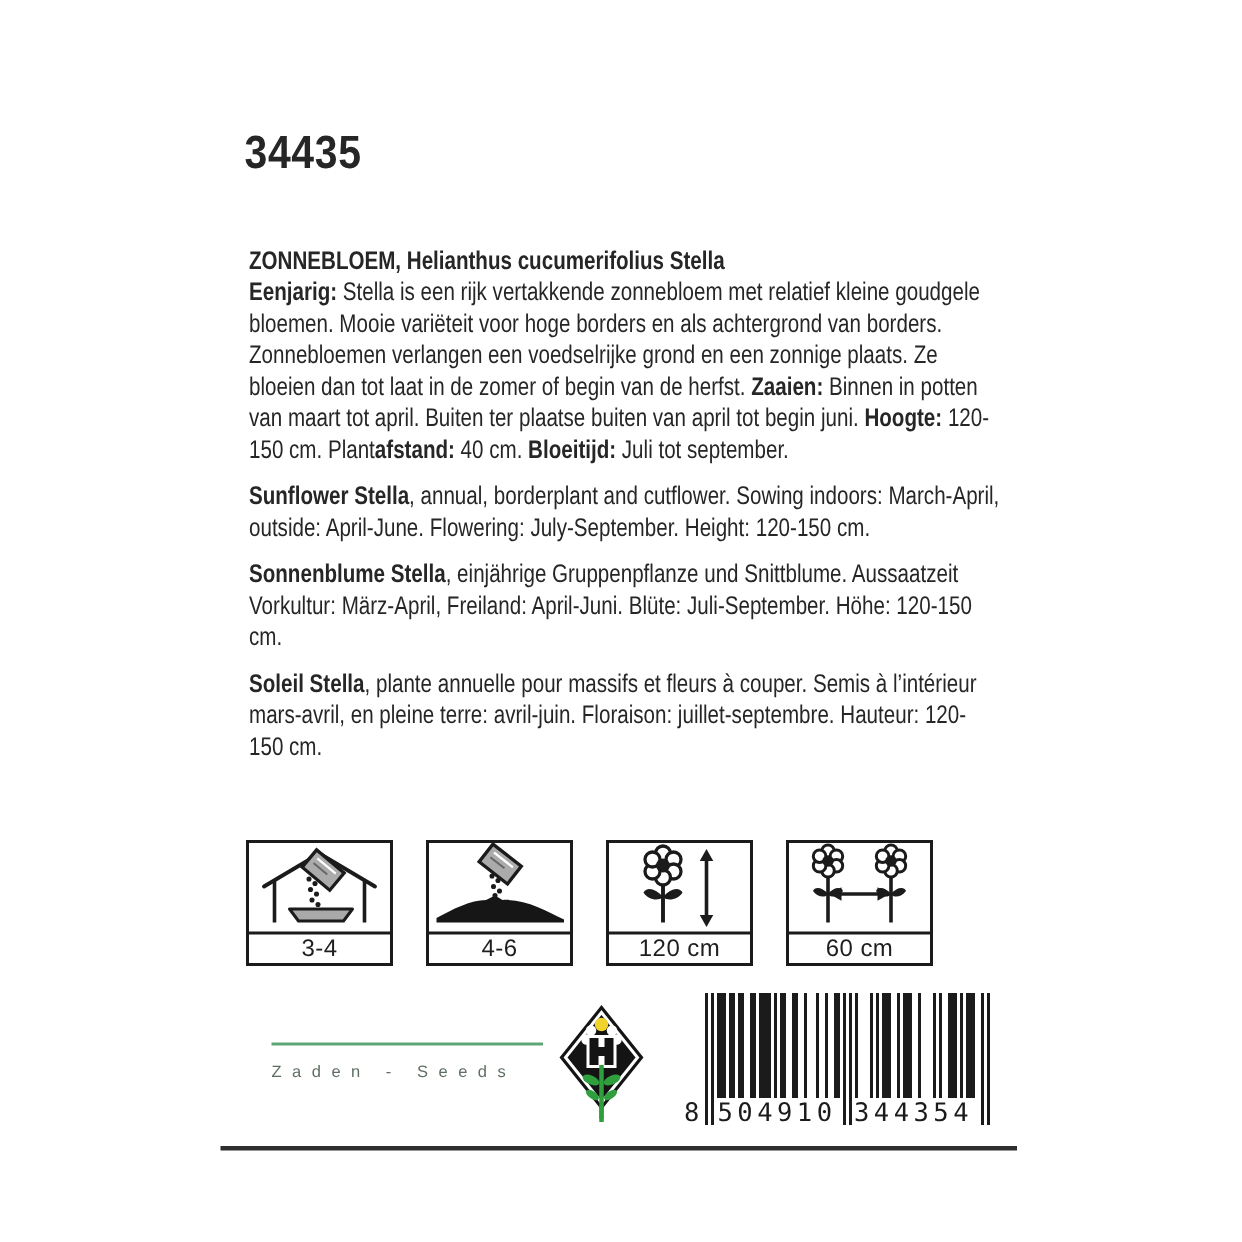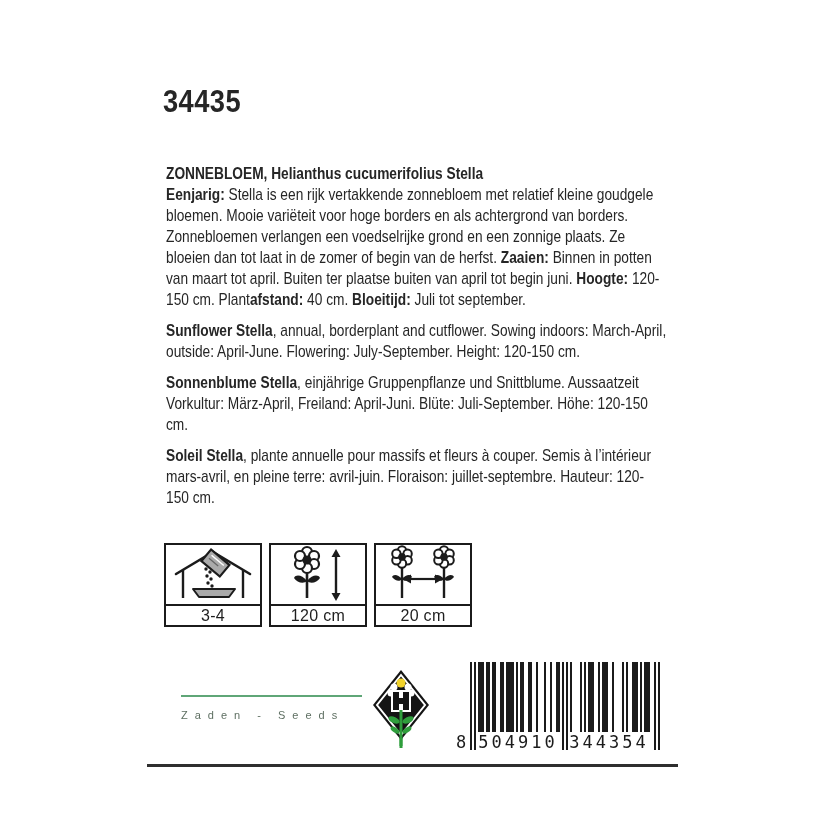--- a/index.html
+++ b/index.html
@@ -17,21 +17,21 @@
 
   
   #copy{
     left:166px;top:163px;width:620px;transform:scaleX(.807);transform-origin:0 0;
     font-size:17px;line-height:21px;color:#262626;
   }
   #copy p{margin:0 0 10px 0}
   #copy .b,#copy .title{font-weight:bold}
 
   
-  #picto{left:164px;top:543px;display:flex;gap:7px}
+  #picto{left:164px;top:560px;display:flex;gap:22px}
   .cell{width:94px;border:2px solid #1b1b1b;background:#fff;box-sizing:content-box}
   .art{height:59px;border-bottom:2px solid #1b1b1b;display:flex;align-items:center;justify-content:center}
   .lbl{height:19px;font-size:16px;display:flex;align-items:center;justify-content:center;letter-spacing:.3px;color:#1e1e1e}
 
   
   #brand{left:181px;top:692px;width:181px}
   .brand-name{font-size:24px;color:#3a3a3a;letter-spacing:.5px;white-space:nowrap}
   .brand-rule{margin-top:3px;height:2px;background:#5fa677;width:181px}
   .brand-tagline{margin-top:12px;font-size:11px;letter-spacing:7px;color:#5e6f62;white-space:nowrap}
 
@@ -95,20 +95,40 @@
             <circle cx="39" cy="31" r="1.7"></circle>
           <circle cx="43" cy="34" r="1.7"></circle>
             <circle cx="40" cy="38" r="1.7"></circle>
             <circle cx="44" cy="41" r="1.7"></circle>
         </g>
       </svg>
     </div>
     <div class="lbl">3-4</div>
   </div>
 
+  <div class="cell">
+    <div class="art">
+      <svg width="90" height="59" viewBox="0 0 90 59">
+        <path d="M3 53 V50 C14 44 26 38 36 38 L42 35 L47 38 C62 37 76 45 88 51 V53 Z" fill="#161616"></path>
+        <g transform="rotate(38 45 13)">
+          <rect class="pk" x="34" y="6" width="24" height="15"></rect>
+          <line x1="38" y1="10" x2="54" y2="10" stroke="#ffffff" stroke-width="1.5"></line>
+          <line x1="38" y1="14" x2="50" y2="14" stroke="#666666" stroke-width="1.3"></line>
+        </g>
+        <g class="fl">
+          <circle cx="40" cy="22" r="1.7"></circle>
+            <circle cx="44" cy="25" r="1.7"></circle>
+            <circle cx="41" cy="29" r="1.7"></circle>
+          <circle cx="45" cy="32" r="1.7"></circle>
+            <circle cx="42" cy="35" r="1.7"></circle>
+        </g>
+      </svg>
+    </div>
+    <div class="lbl">4-6</div>
+  </div>
 
   <div class="cell">
     <div class="art">
       <svg width="90" height="59" viewBox="0 0 90 59">
         <line class="ln" x1="34" y1="20" x2="34" y2="53" stroke-width="2.6"></line>
         <path class="fl" d="M34 36 C29 30 23 29 21 33 C24 38 31 39 34 36 Z"></path>
         <path class="fl" d="M34 36 C39 30 45 29 47 33 C44 38 37 39 34 36 Z"></path>
         <g class="petal" stroke-width="2.2">
           <circle cx="34" cy="7" r="5"></circle>
             <circle cx="41" cy="11" r="5"></circle>
@@ -151,21 +171,21 @@
           <circle cx="66" cy="18.5" r="4.2"></circle>
             <circle cx="60.4" cy="15.2" r="4.2"></circle>
             <circle cx="60.4" cy="8.8" r="4.2"></circle>
         </g>
         <circle class="fl" cx="66" cy="12" r="3.8"></circle>
         <line class="ln" x1="30" y1="34" x2="60" y2="34" stroke-width="2.2"></line>
         <polygon class="fl" points="25,34 33,29.5 33,38.5"></polygon>
         <polygon class="fl" points="65,34 57,29.5 57,38.5"></polygon>
       </svg>
     </div>
-    <div class="lbl">20 cm</div>
+    <div class="lbl">60 cm</div>
   </div>
 
 
 </div>
 
 <div class="abs" id="brand">
   <div class="brand-rule"></div>
   <div class="brand-tagline">Zaden - Seeds</div>
 </div>
 

